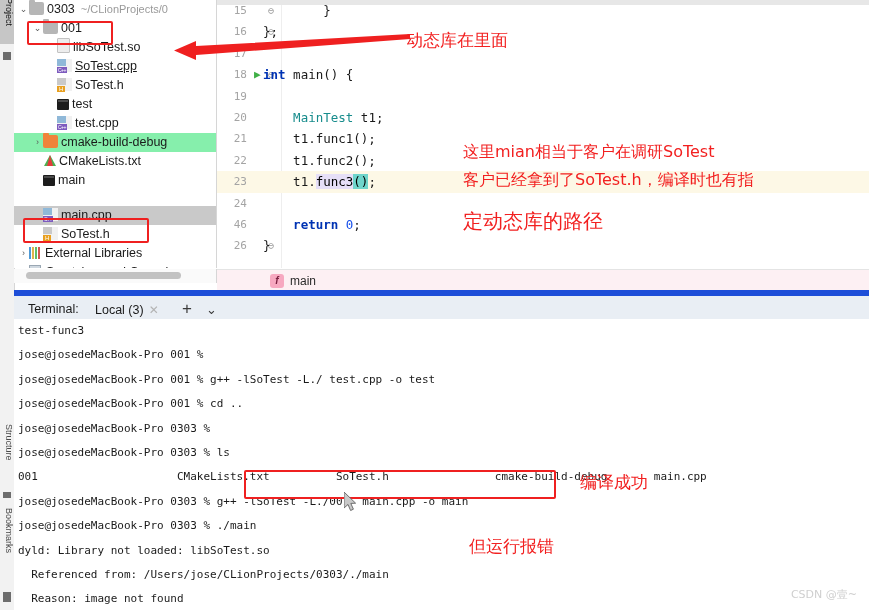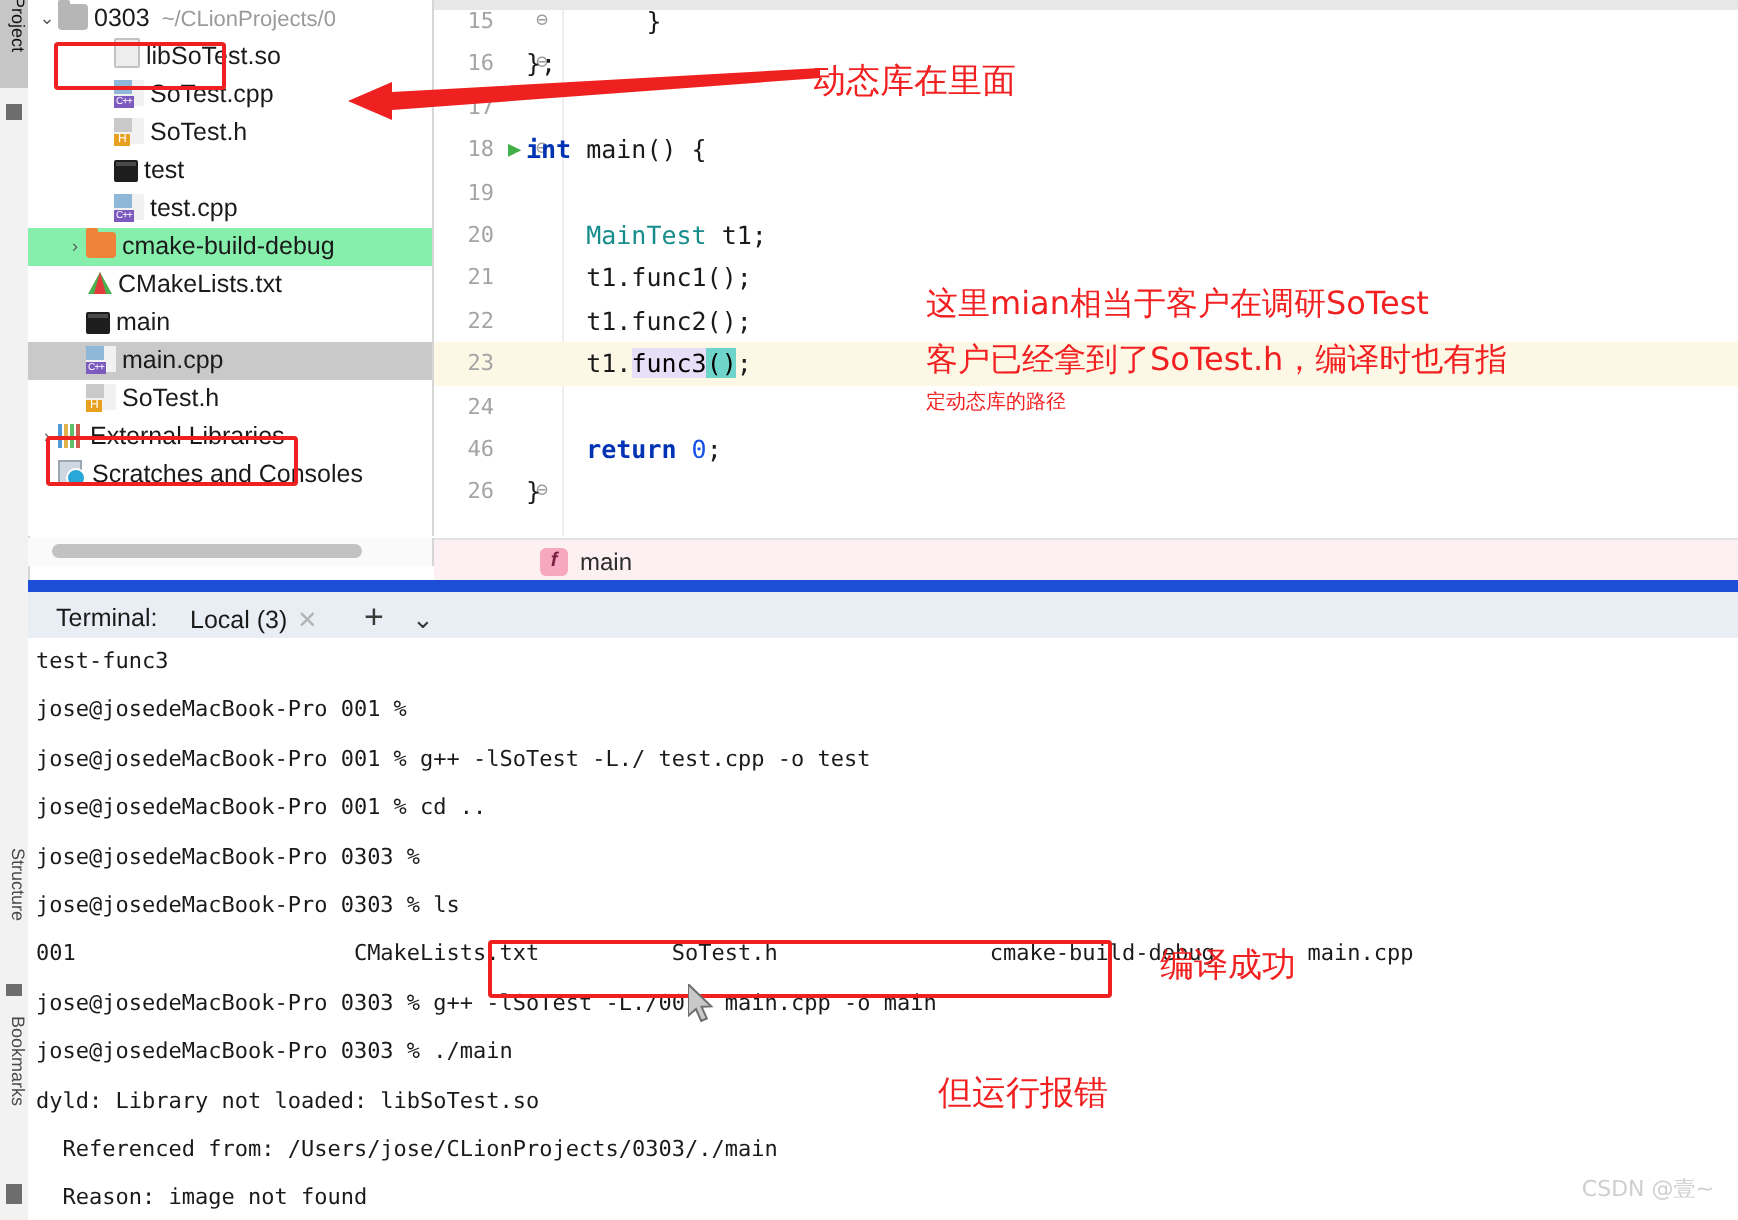--- a/index.html
+++ b/index.html
@@ -177,29 +177,30 @@
     <div class="vtab vtab-proj sel">Project</div>
     <div class="vsq" style="top:52px;"></div>
     <div class="vtab vtab-struct">Structure</div>
     <div class="vsq" style="top:492px;height:6px;"></div>
     <div class="vtab vtab-book">Bookmarks</div>
     <div class="vsq" style="top:592px;height:10px;"></div>
   </div>
 
   <div class="tree" id="tree">
       <div class="row" style="padding-left: 4px;"><span class="tw">⌄</span><span class="ic i-folder"></span><span class="lbl">0303</span><span class="path">~/CLionProjects/0</span></div>
+      <div class="row" style="padding-left: 18px;"><span class="tw">⌄</span><span class="ic i-folder"></span><span class="lbl">001</span></div>
       <div class="row" style="padding-left: 32px;"><span class="tw"></span><span class="ic i-file"></span><span class="lbl">libSoTest.so</span></div>
-      <div class="row" style="padding-left: 32px;"><span class="tw"></span><span class="ic i-cpp"></span><span class="lbl">SoTest.cpp</span></div>
+      <div class="row" style="padding-left: 32px; text-decoration: underline;"><span class="tw"></span><span class="ic i-cpp"></span><span class="lbl">SoTest.cpp</span></div>
       <div class="row" style="padding-left: 32px;"><span class="tw"></span><span class="ic i-h"></span><span class="lbl">SoTest.h</span></div>
       <div class="row" style="padding-left: 32px;"><span class="tw"></span><span class="ic i-exe"></span><span class="lbl">test</span></div>
       <div class="row" style="padding-left: 32px;"><span class="tw"></span><span class="ic i-cpp"></span><span class="lbl">test.cpp</span></div>
       <div class="row hl-yellow" style="padding-left: 18px;"><span class="tw">›</span><span class="ic i-folder-orange"></span><span class="lbl">cmake-build-debug</span></div>
       <div class="row" style="padding-left: 18px;"><span class="tw"></span><span class="ic i-cmake"></span><span class="lbl">CMakeLists.txt</span></div>
       <div class="row" style="padding-left: 18px;"><span class="tw"></span><span class="ic i-exe"></span><span class="lbl">main</span></div>
-      <div class="row hl-grey" style="padding-left: 18px;"><span class="tw"></span><span class="ic i-cpp"></span><span class="lbl">main.cpp</span></div>
+      <div class="row hl-grey" style="padding-left: 18px; margin-top: 16px;"><span class="tw"></span><span class="ic i-cpp"></span><span class="lbl">main.cpp</span></div>
       <div class="row" style="padding-left: 18px;"><span class="tw"></span><span class="ic i-h"></span><span class="lbl">SoTest.h</span></div>
       <div class="row" style="padding-left: 4px;"><span class="tw">›</span><span class="ic i-lib"></span><span class="lbl">External Libraries</span></div>
       <div class="row" style="padding-left: 4px;"><span class="tw"></span><span class="ic i-scratch"></span><span class="lbl">Scratches and Consoles</span></div>
     </div>
   <div class="tree-scroll">
     <div class="thumb"></div>
   </div>
 
   <div class="editor">
     <div class="gutterbg"></div>
@@ -258,21 +259,21 @@
   </svg>
 
   <div class="redbox" style="left:27px;  top:21px;  width:82px;  height:20px;"></div>
   <div class="redbox" style="left:23px;  top:218px; width:122px; height:21px;"></div>
   <div class="redbox" style="left:244px; top:470px; width:308px; height:25px;"></div>
 
   <div class="anno" style="left:406px; top:29px; font-size:17px;">动态库在里面</div>
 
   <div class="anno" style="left:463px; top:142px; font-size:16px;">这里mian相当于客户在调研SoTest</div>
   <div class="anno" style="left:463px; top:170px; font-size:16px;">客户已经拿到了SoTest.h，编译时也有指</div>
-  <div class="anno" style="left:463px; top:194px; font-size:10px;">定动态库的路径</div>
+  <div class="anno" style="left:463px; top:208px; font-size:20px;">定动态库的路径</div>
 
   <div class="anno" style="left:580px; top:471px; font-size:17px;">编译成功</div>
 
   <div class="anno" style="left:469px; top:535px; font-size:17px;">但运行报错</div>
 
   <svg class="cursor-arrow" style="left:344px; top:492px;" width="16" height="22" viewBox="0 0 16 22">
     <polygon points="0,0 0,16 4,12.5 6.6,18.5 9.4,17.2 6.8,11.4 11.6,11.2" fill="#c9c9c9" stroke="#6e6e6e" stroke-width="1"></polygon>
   </svg>
 
   <div class="watermark">CSDN @壹~</div>

